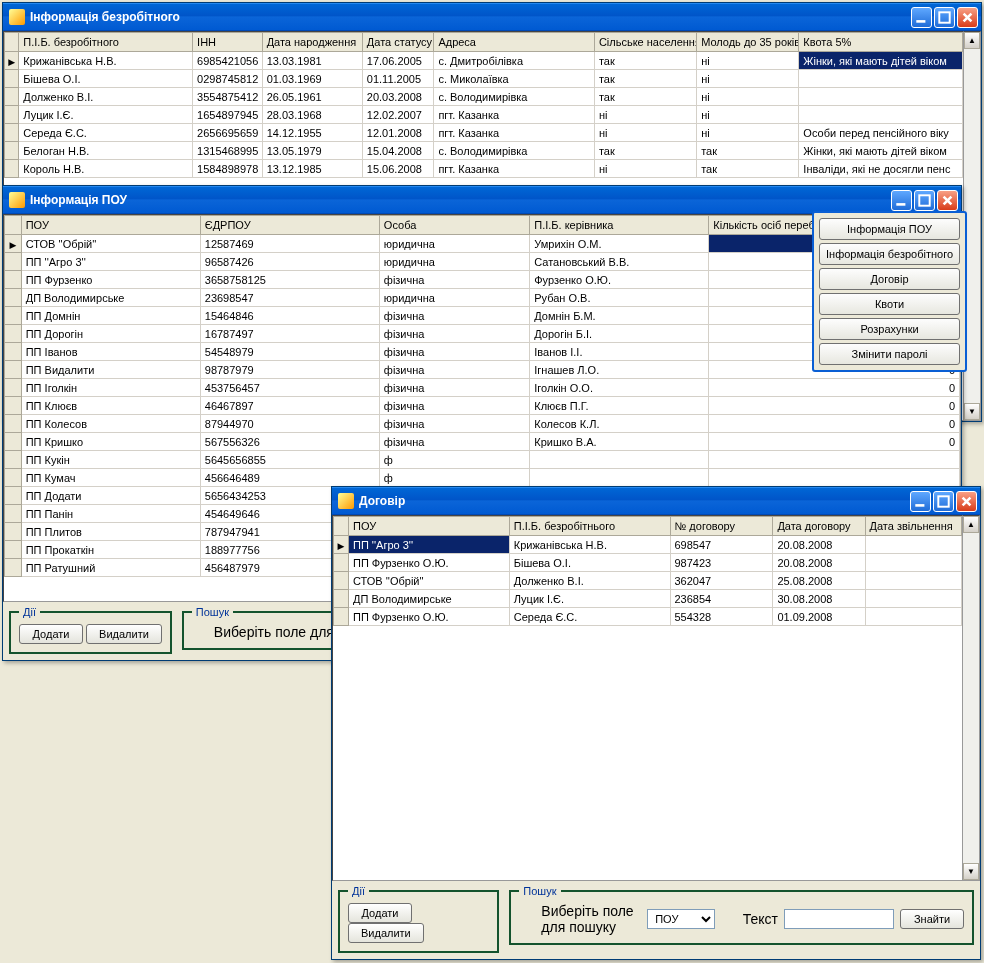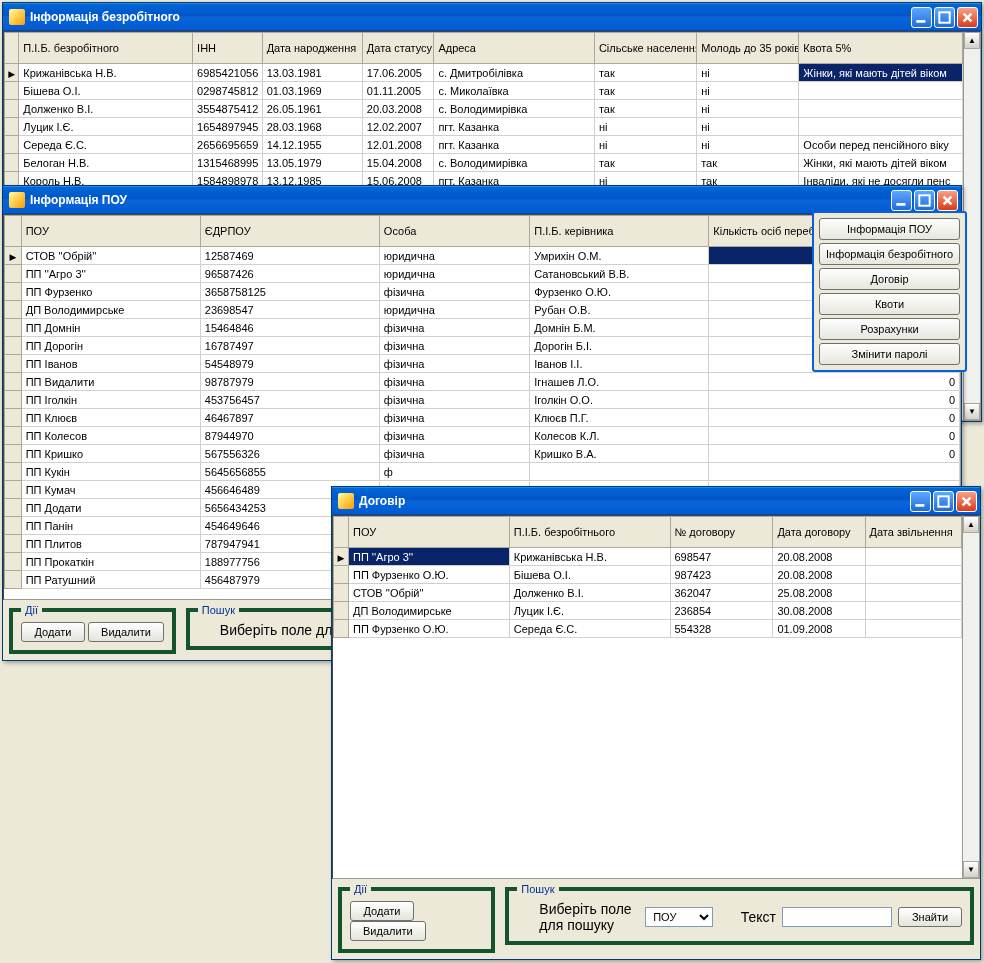--- a/index.html
+++ b/index.html
@@ -78,21 +78,21 @@
     border-collapse: collapse;
     width: 100%;
     table-layout: fixed;
   }
   .grid th {
     background: #ece9d8;
     border: 1px solid #aca899;
     font-weight: normal;
     text-align: left;
     padding: 2px 4px;
-    height: 31px;
+    height: 19px;
     white-space: nowrap;
     overflow: hidden;
   }
   .grid td {
     border: 1px solid #d4d0c8;
     padding: 1px 4px;
     height: 18px;
     white-space: nowrap;
     overflow: hidden;
     background: #fff;
@@ -136,21 +136,21 @@
   }
   .vscroll .track { flex: 1; background: #f0f0ec; }
   .bottom-panel {
     background: #ece9d8;
     padding: 4px 6px 6px;
     display: flex;
     gap: 10px;
     align-items: flex-start;
   }
   fieldset {
-    border: 4px solid #14532d;
+    border: 2px solid #14532d;
     padding: 6px 8px 8px;
   }
   legend {
     color: #003399;
     padding: 0 4px;
     font-size: 11px;
   }
   .btn {
     background: linear-gradient(to bottom,#fff,#e4e4dc);
     border: 1px solid #707070;

